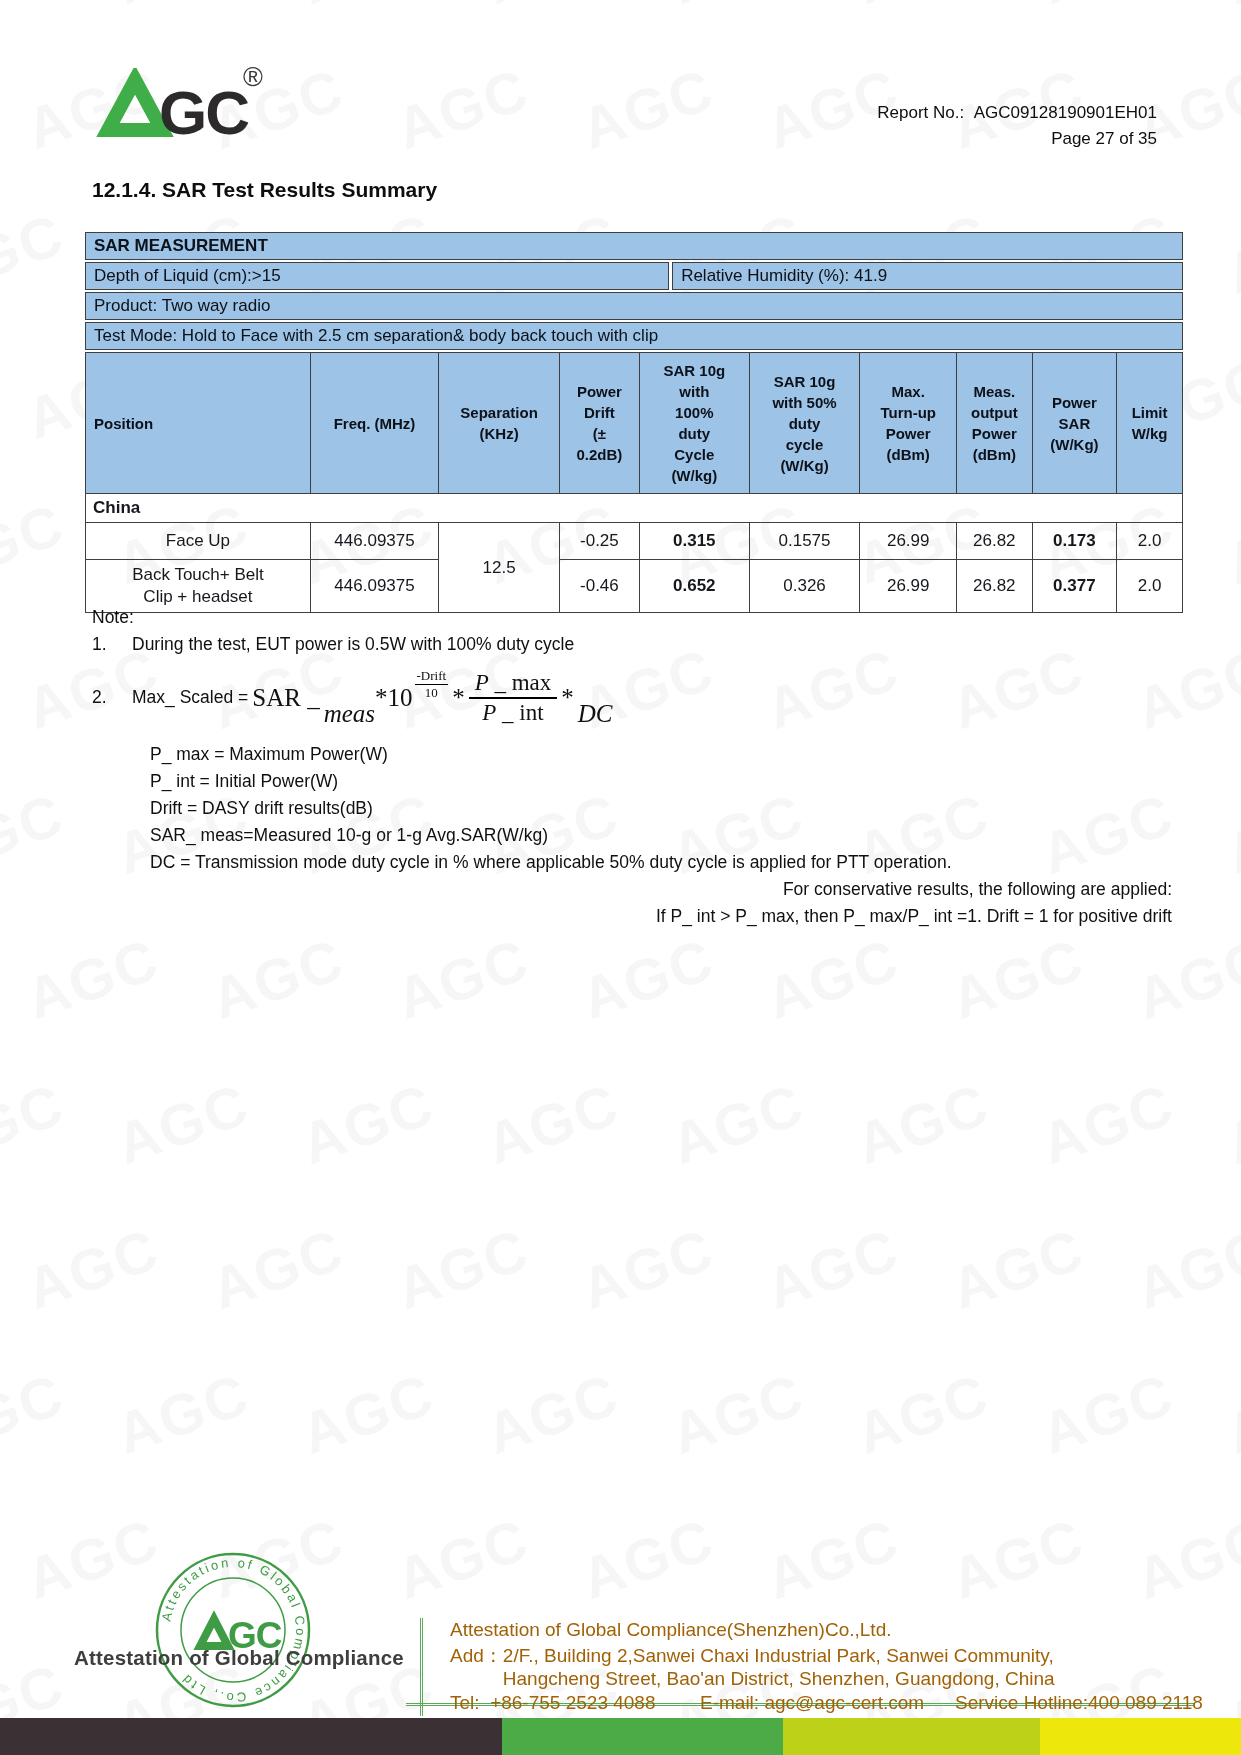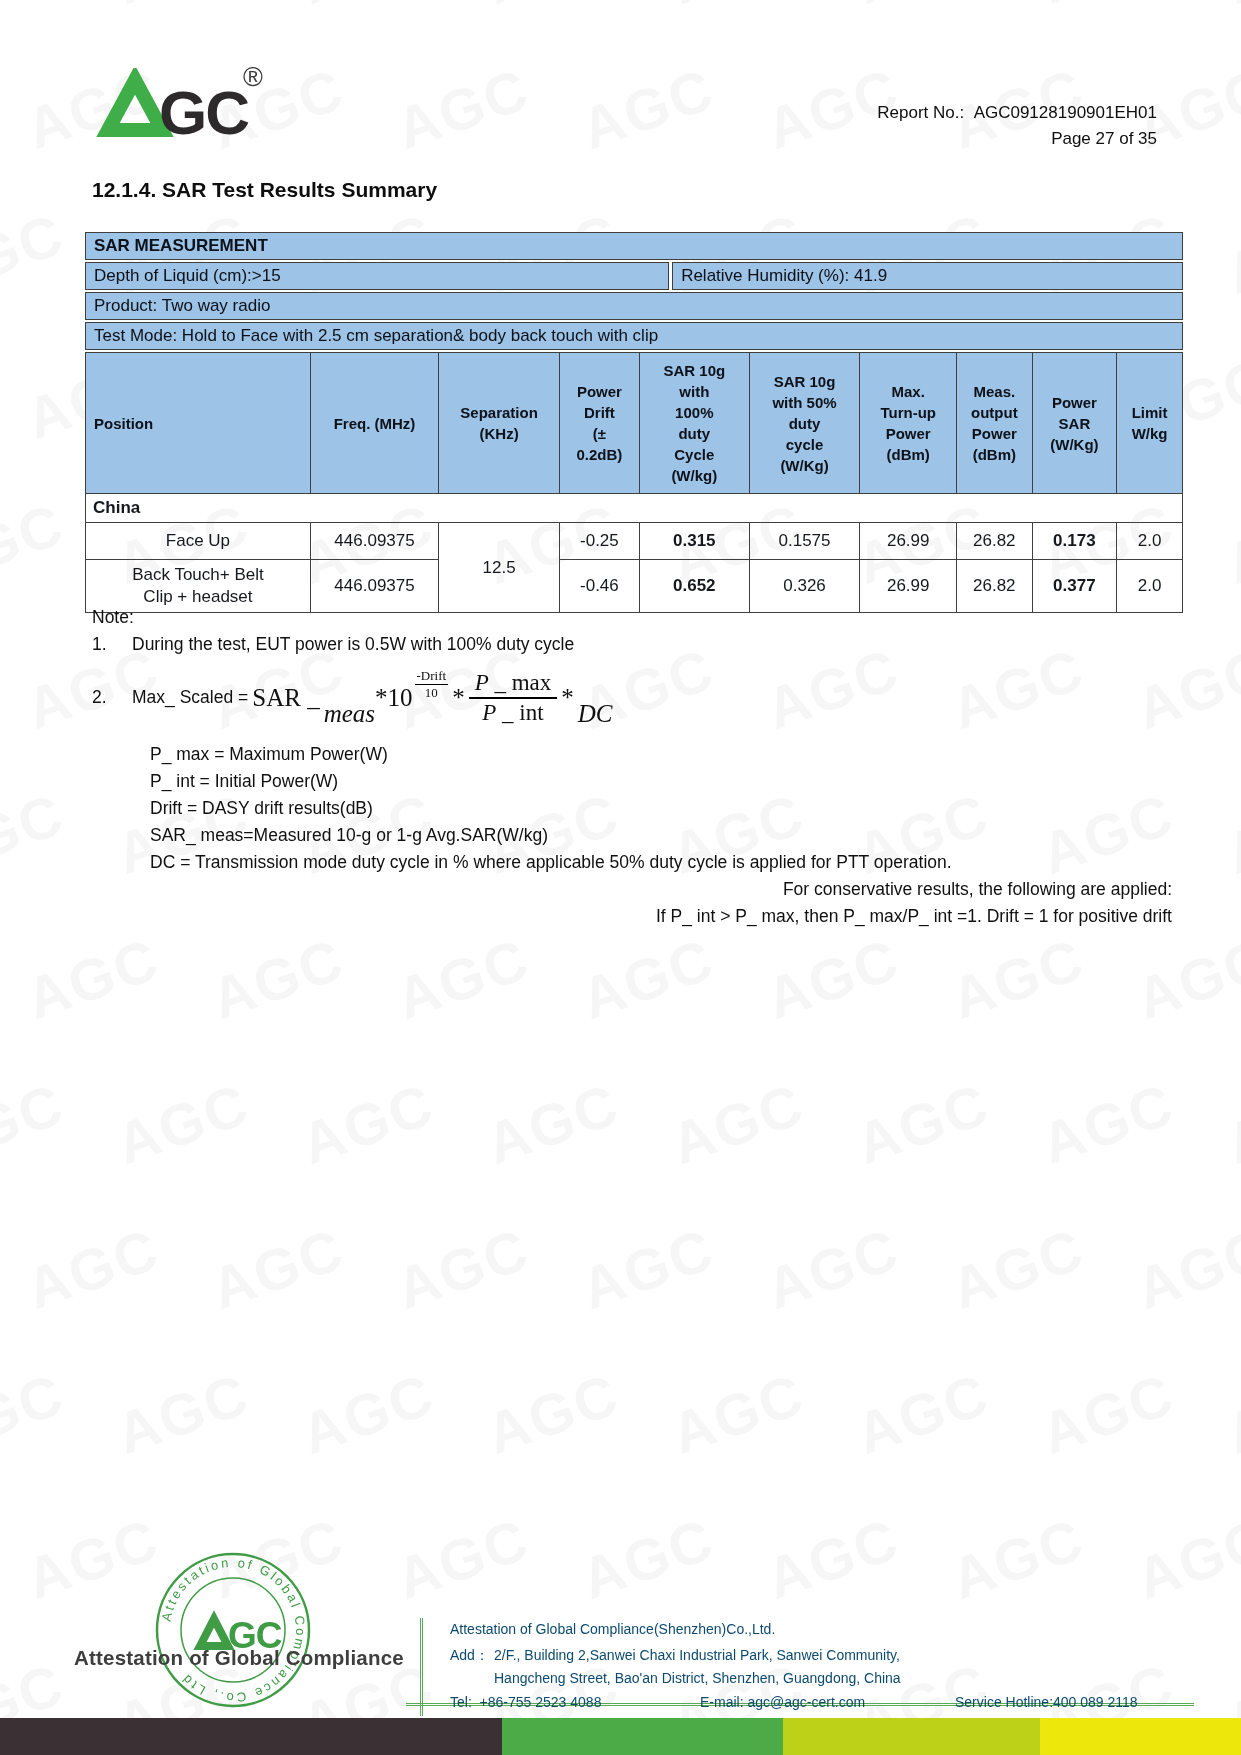--- a/index.html
+++ b/index.html
@@ -69,21 +69,21 @@
   .f-frac-num{border-bottom:2px solid #000;padding:0 6px 1px 6px;}
   .f-frac-num::first-letter,.f-frac-den::first-letter{font-style:italic;}
 
   
   .stamp{position:absolute;left:152px;top:1549px;}
   .stamp-caption{position:absolute;left:74px;top:1646px;font-size:20.5px;font-weight:bold;color:#3e3e3e;letter-spacing:0.2px;}
   .v-divider{position:absolute;left:420px;top:1618px;height:98px;width:3px;
              border-left:1px solid #5aab57;border-right:1px solid #5aab57;box-sizing:border-box;}
   .h-divider{position:absolute;left:406px;top:1703px;width:788px;height:3px;
              border-top:1px solid #5aab57;border-bottom:1px solid #5aab57;box-sizing:border-box;}
-  .footer-info{position:absolute;left:450px;top:1618px;width:760px;font-size:14px;color:#0c4a6e;line-height:23px;}
+  .footer-info{position:absolute;left:450px;top:1618px;width:760px;font-size:19px;color:#a16207;line-height:23px;}
   .fi-line1{margin-bottom:3px;}
   .fi-addr{display:flex;}
   .fi-addr-label{flex:0 0 44px;}
   .fi-tel{display:flex;margin-top:1px;}
   .fi-tel .tel-group{flex:0 0 250px;}
   .fi-tel .mail-group{flex:0 0 255px;}
   .bottom-bar{position:absolute;left:0;top:1718px;width:1241px;height:37px;display:flex;}
   .bottom-bar div{height:100%;}
 </style>
 </head>

